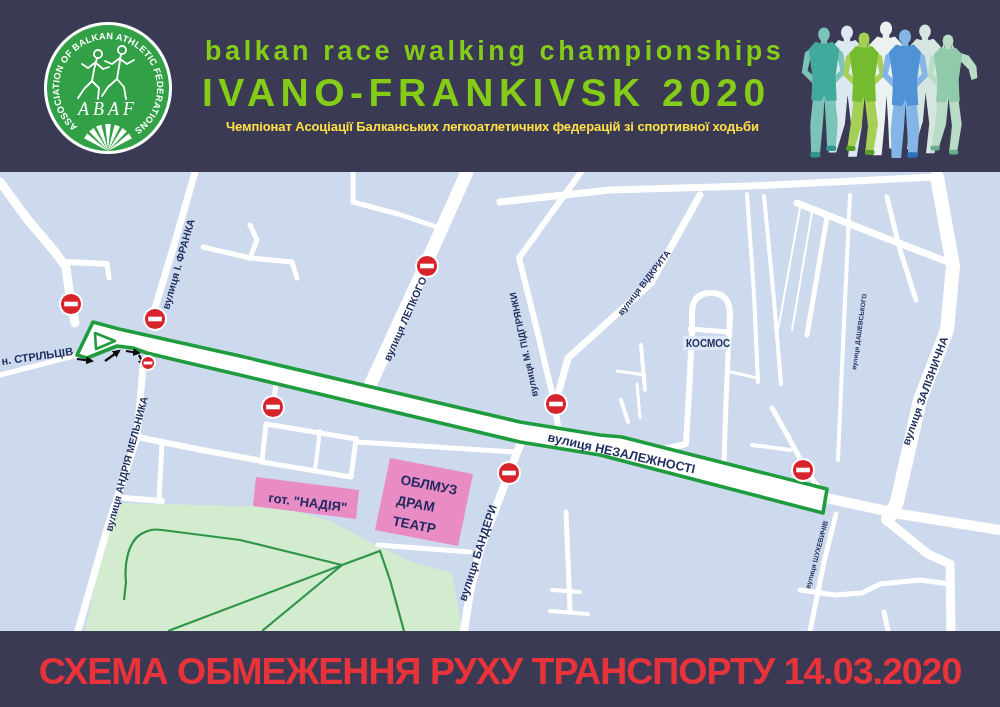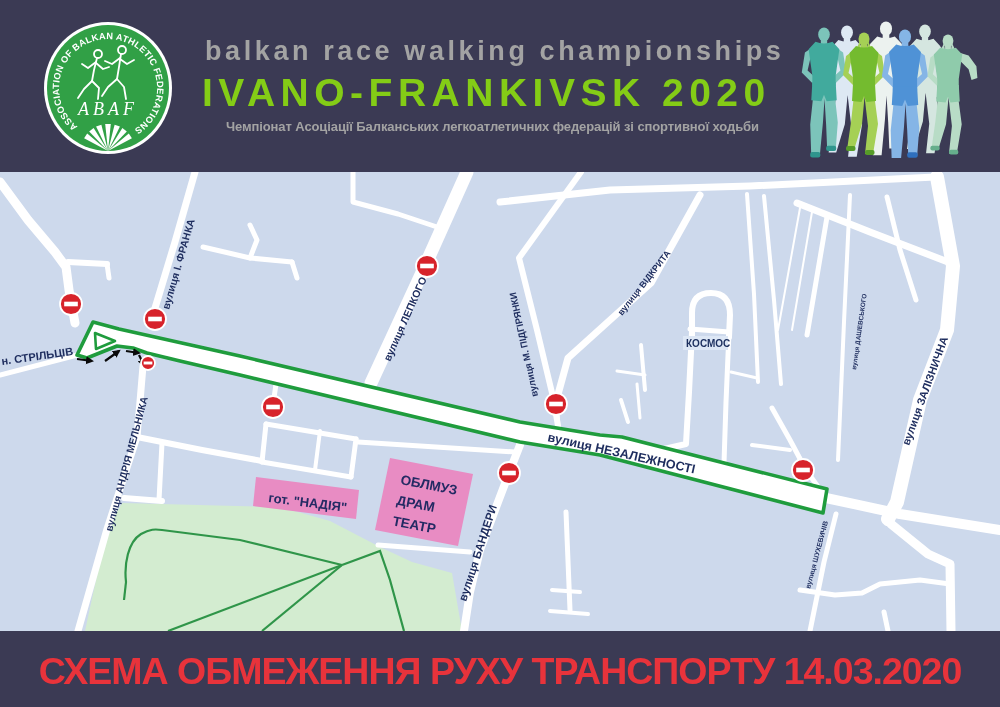--- a/index.html
+++ b/index.html
@@ -1,22 +1,22 @@
 <!DOCTYPE html>
 <html><head>
 <meta charset="utf-8">
 <style>
 html,body{margin:0;padding:0;}
 body{width:1000px;height:707px;position:relative;overflow:hidden;background:#3b3a54;font-family:"Liberation Sans",sans-serif;}
 #hdr{position:absolute;left:0;top:0;width:1000px;height:172px;background:#3b3a54;}
 #map{position:absolute;left:0;top:172px;width:1000px;height:459px;background:#cdd9ec;}
 #ftr{position:absolute;left:0;top:631px;width:1000px;height:76px;background:#3b3a54;}
-#t1{position:absolute;left:205px;top:36px;color:#a3a3a3;font-size:27px;font-weight:bold;letter-spacing:3.6px;white-space:nowrap;}
+#t1{position:absolute;left:205px;top:36px;color:#84cc16;font-size:27px;font-weight:bold;letter-spacing:3.6px;white-space:nowrap;}
 #t2{position:absolute;left:202px;top:71px;color:#84cc16;font-size:39px;font-weight:bold;letter-spacing:5.5px;white-space:nowrap;}
-#t3{position:absolute;left:226px;top:119px;color:#a3a3a3;font-size:13px;font-weight:bold;letter-spacing:-0.1px;white-space:nowrap;}
+#t3{position:absolute;left:226px;top:119px;color:#fde047;font-size:13px;font-weight:bold;letter-spacing:-0.1px;white-space:nowrap;}
 #ftxt{position:absolute;left:0;top:650px;width:1000px;text-align:center;color:#e8333b;font-size:37.5px;font-weight:bold;letter-spacing:-1px;}
 </style>
 </head>
 <body>
 <div id="hdr"></div>
 <div id="map"></div>
 <div id="ftr"></div>
 <div id="t1">balkan race walking championships</div>
 <div id="t2">IVANO-FRANKIVSK 2020</div>
 <div id="t3">Чемпіонат Асоціації Балканських легкоатлетичних федерацій зі спортивної ходьби</div>

